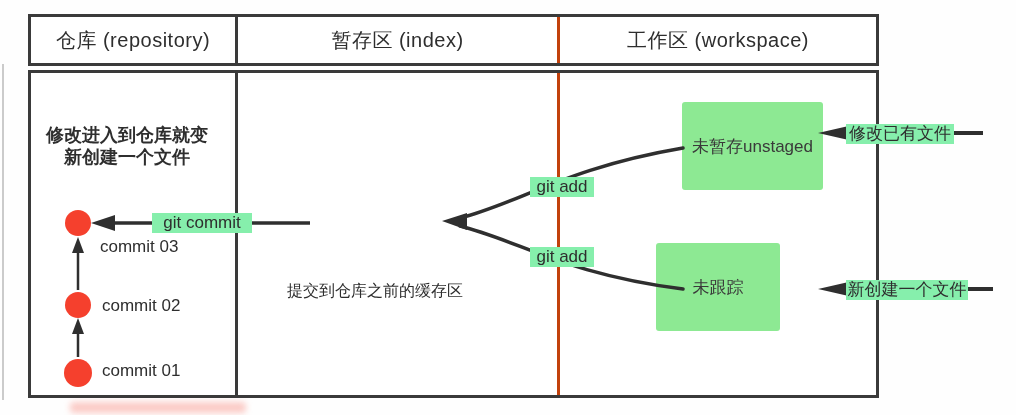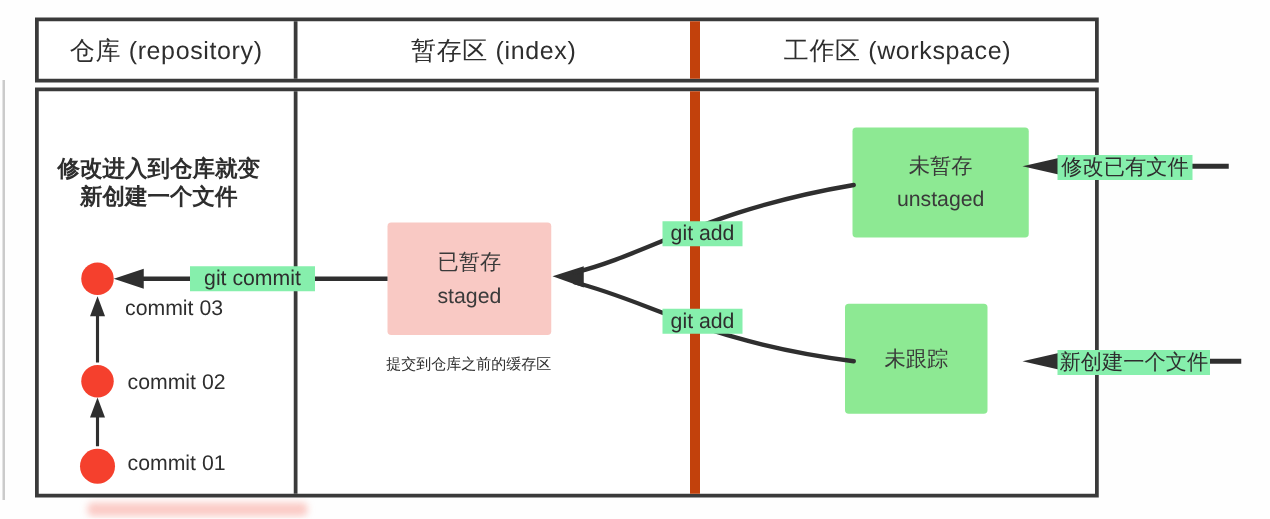--- a/index.html
+++ b/index.html
@@ -8,51 +8,51 @@
     font-family:"Liberation Sans","DejaVu Sans",sans-serif;color:#2e2e2e;
     overflow:hidden;
   }
   
   .frame{position:absolute;left:28px;width:851px;box-sizing:border-box;
          border:3px solid #3a3a3a;display:flex;background:#fff;}
   #header-row{top:14px;height:52px;}
   #body-row{top:70px;height:328px;}
   .cell{box-sizing:border-box;height:100%;}
   .cell.c1{width:207px;border-right:3px solid #3a3a3a;}
-  .cell.c2{width:322px;border-right:8px solid #c2410c;text-align:right;}
+  .cell.c2{width:322px;border-right:3px solid #c2410c;text-align:right;}
   .cell.c3{flex:1;}
   .hcell{display:flex;align-items:center;justify-content:center;
          font-size:20px;letter-spacing:.5px;}
   
   #left-edge-line{position:absolute;left:2px;top:64px;width:2px;height:336px;
                   background:#b9b9b9;opacity:.75;}
   #bottom-smudge{position:absolute;left:70px;top:402px;width:176px;height:11px;
                  background:rgba(248,120,108,.38);filter:blur(3px);border-radius:4px;}
   
-  .node{position:absolute;box-sizing:border-box;display:flex;flex-direction:column;
+  .node{position:absolute;box-sizing:border-box;display:flex;flex-direction:row;
         align-items:center;justify-content:center;border-radius:3px;
         font-size:17px;line-height:27px;color:#3a3a3a;z-index:1;}
   #staged-box{left:310px;top:178px;width:131px;height:90px;background:#f9c9c4;}
   #unstaged-box{left:682px;top:102px;width:141px;height:88px;background:#8de993;}
-  #untracked-box{left:676px;top:243px;width:114px;height:88px;background:#8de993;}
+  #untracked-box{left:656px;top:243px;width:124px;height:88px;background:#8de993;}
   
   #overlay{position:absolute;left:0;top:0;z-index:2;pointer-events:none;}
   
   .lbl{position:absolute;z-index:3;background:#86efac;font-size:17px;line-height:20px;
        text-align:center;white-space:nowrap;}
   #repo-note{left:37px;top:124px;width:180px;font-size:18px;line-height:22px;
              background:transparent;font-weight:bold;}
   .commit-lbl{background:transparent;text-align:right;}
   #commit-03-label{left:100px;top:237px;}
   #commit-02-label{left:102px;top:296px;}
   #commit-01-label{left:102px;top:361px;}
   #git-commit-label{left:152px;top:213px;width:100px;}
   #git-add-upper-label{left:530px;top:177px;width:64px;}
   #git-add-lower-label{left:530px;top:247px;width:64px;}
-  #staged-caption{left:279px;top:281px;width:192px;font-size:12px;background:transparent;}
+  #staged-caption{left:279px;top:281px;width:192px;font-size:16px;background:transparent;}
   #modify-file-label{left:846px;top:124px;width:108px;}
   #new-file-label{left:846px;top:280px;width:122px;}
 </style>
 </head>
 <body>
 
 <div id="stage">
 
   <div id="left-edge-line"></div>
   <div id="bottom-smudge"></div>
@@ -68,24 +68,20 @@
       <span>工作区 (workspace)</span>
     </div>
   </div>
 
   <div id="body-row" class="frame">
     <div class="cell c1"></div>
     <div class="cell c2"></div>
     <div class="cell c3"></div>
   </div>
 
-  <div id="staged-box" class="node">
-    <span>已暂存</span>
-    <span>staged</span>
-  </div>
   <div id="unstaged-box" class="node">
     <span>未暂存</span>
     <span>unstaged</span>
   </div>
   <div id="untracked-box" class="node">
     <span>未跟踪</span>
   </div>
 
   <svg id="overlay" width="1016" height="415" viewBox="0 0 1016 415">
 

